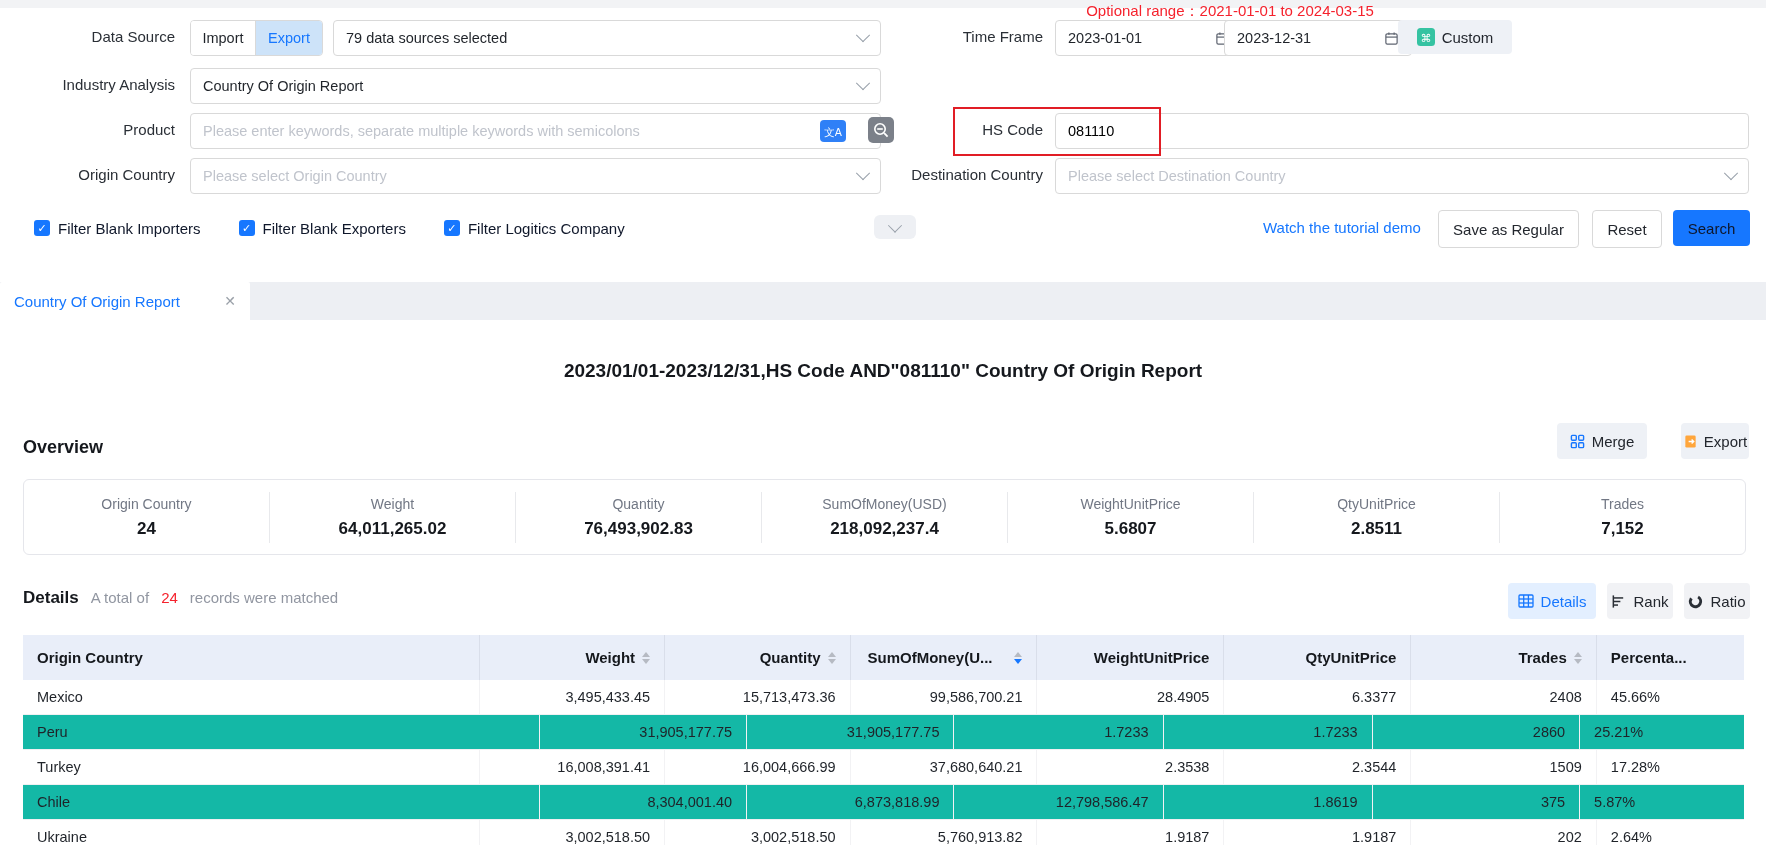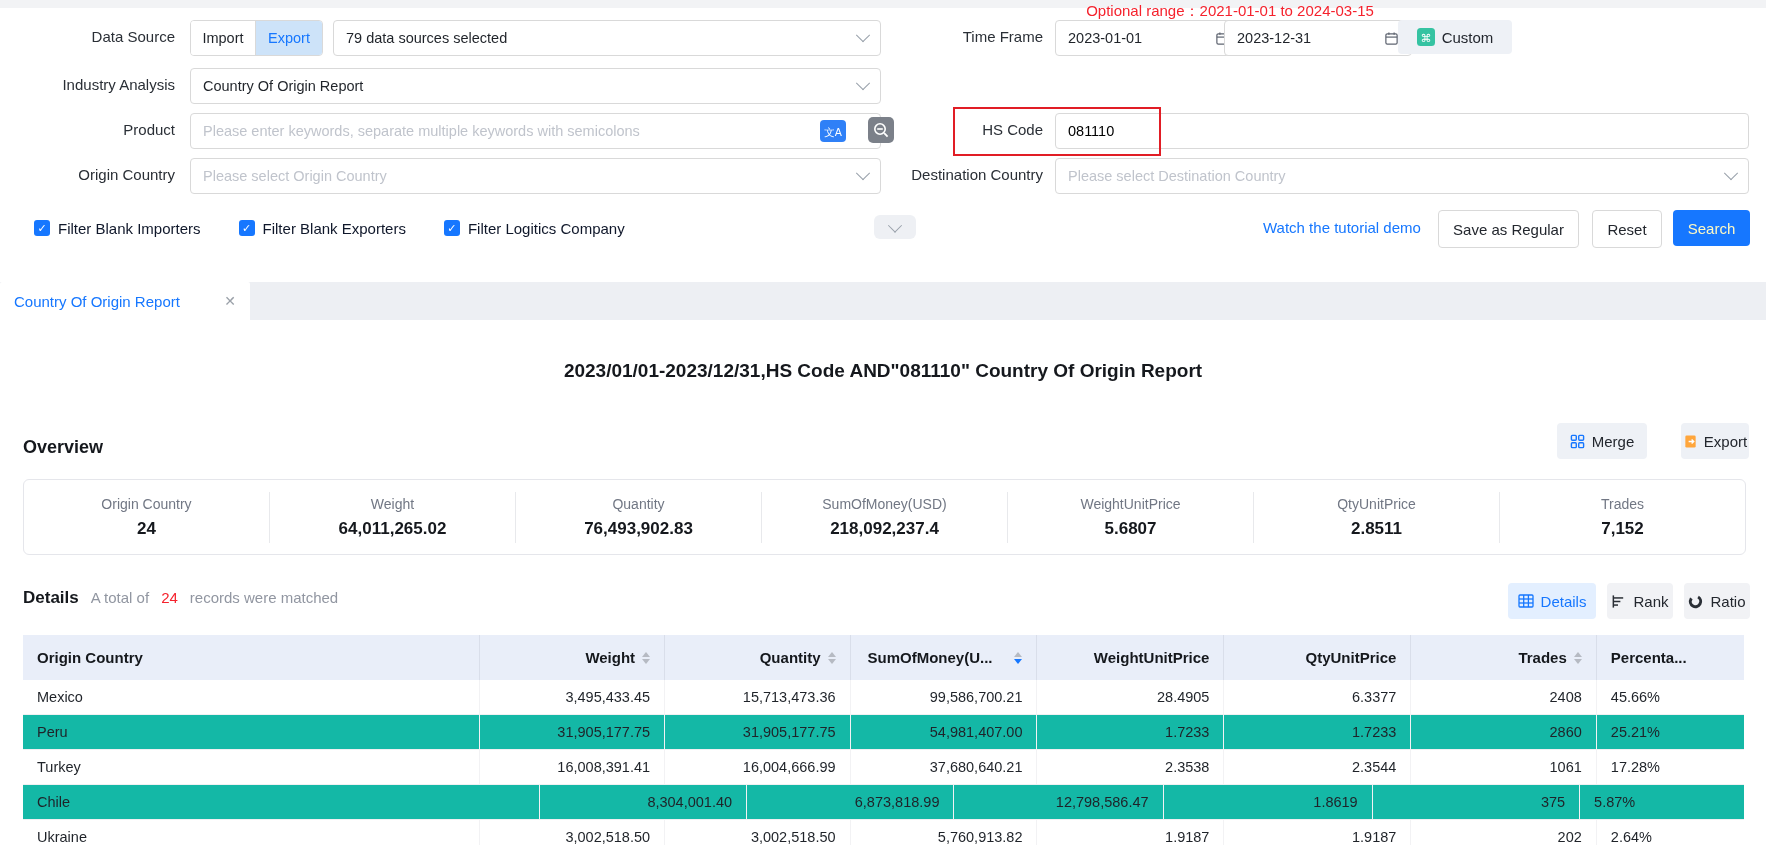--- a/index.html
+++ b/index.html
@@ -20,21 +20,21 @@
   input.ctl{padding:0 12px}
   input.ctl::placeholder{color:#c0c4cc}
   .seg{display:flex;height:34px;border:1px solid #d9d9d9;border-radius:4px;overflow:hidden}
   .seg-btn{display:flex;align-items:center;justify-content:center;font-size:14.5px;background:#fff;cursor:pointer}
   .seg-btn.import{width:64px;border-right:1px solid #d9d9d9}
   .seg-btn.export{width:66px;background:#cde3f9;color:#1677ff}
   .date-field{gap:8px}
   .btn{display:flex;align-items:center;justify-content:center;border-radius:4px;font-size:15px;cursor:pointer;gap:7px}
   .btn-soft{background:#eef1f6;border:none;color:#23272e}
   .btn-plain{background:#fff;border:1px solid #d9d9d9;color:#23272e}
-  .btn-primary{background:#1677ff;border:none;color:#fef9c3}
+  .btn-primary{background:#1677ff;border:none;color:#0f172a}
   .checkbox-row{left:34px;top:216px;display:flex;gap:38px;align-items:center;height:24px}
   .cb-item{display:flex;align-items:center;gap:8px;cursor:pointer}
   .cb-box{width:16px;height:16px;background:#1677ff;border-radius:3px;color:#fff;font-size:11px;line-height:16px;text-align:center}
   .cb-label{font-size:15px;color:#0f172a}
   .collapse-pill{left:874px;top:215px;width:42px;height:24px;background:#eef0f4;border-radius:6px;display:flex;align-items:center;justify-content:center;cursor:pointer}
   .link{font-size:15px;color:#1677ff;cursor:pointer}
   .red-annotation{left:953px;top:107px;width:204px;height:45px;border:2px solid #e11d25;pointer-events:none}
 
   
   .tab-band{left:0;top:282px;width:1766px;height:38px;background:#edeff3}
@@ -337,34 +337,33 @@
           <div class="td right" style="width: 10.6%;">99,586,700.21</div>
           <div class="td right" style="width: 10.6%;">28.4905</div>
           <div class="td right" style="width: 10.6%;">6.3377</div>
           <div class="td right" style="width: 10.5%;">2408</div>
           <div class="td" style="width: 8%;">45.66%</div>
         </div>
         <div class="trow alt">
           <div class="td" style="width: 28.7%;">Peru</div>
           <div class="td right" style="width: 10.5%;">31,905,177.75</div>
           <div class="td right" style="width: 10.5%;">31,905,177.75</div>
-          <div class="td right" style="width: 10.6%;">54,981,407.00</div>
           <div class="td right" style="width: 10.6%;">1.7233</div>
           <div class="td right" style="width: 10.6%;">1.7233</div>
           <div class="td right" style="width: 10.5%;">2860</div>
           <div class="td" style="width: 8%;">25.21%</div>
         </div>
         <div class="trow">
           <div class="td" style="width: 28.7%;">Turkey</div>
           <div class="td right" style="width: 10.5%;">16,008,391.41</div>
           <div class="td right" style="width: 10.5%;">16,004,666.99</div>
           <div class="td right" style="width: 10.6%;">37,680,640.21</div>
           <div class="td right" style="width: 10.6%;">2.3538</div>
           <div class="td right" style="width: 10.6%;">2.3544</div>
-          <div class="td right" style="width: 10.5%;">1061</div>
+          <div class="td right" style="width: 10.5%;">1509</div>
           <div class="td" style="width: 8%;">17.28%</div>
         </div>
         <div class="trow alt">
           <div class="td" style="width: 28.7%;">Chile</div>
           <div class="td right" style="width: 10.5%;">8,304,001.40</div>
           <div class="td right" style="width: 10.5%;">6,873,818.99</div>
           <div class="td right" style="width: 10.6%;">12,798,586.47</div>
           <div class="td right" style="width: 10.6%;">1.8619</div>
           <div class="td right" style="width: 10.5%;">375</div>
           <div class="td" style="width: 8%;">5.87%</div>

